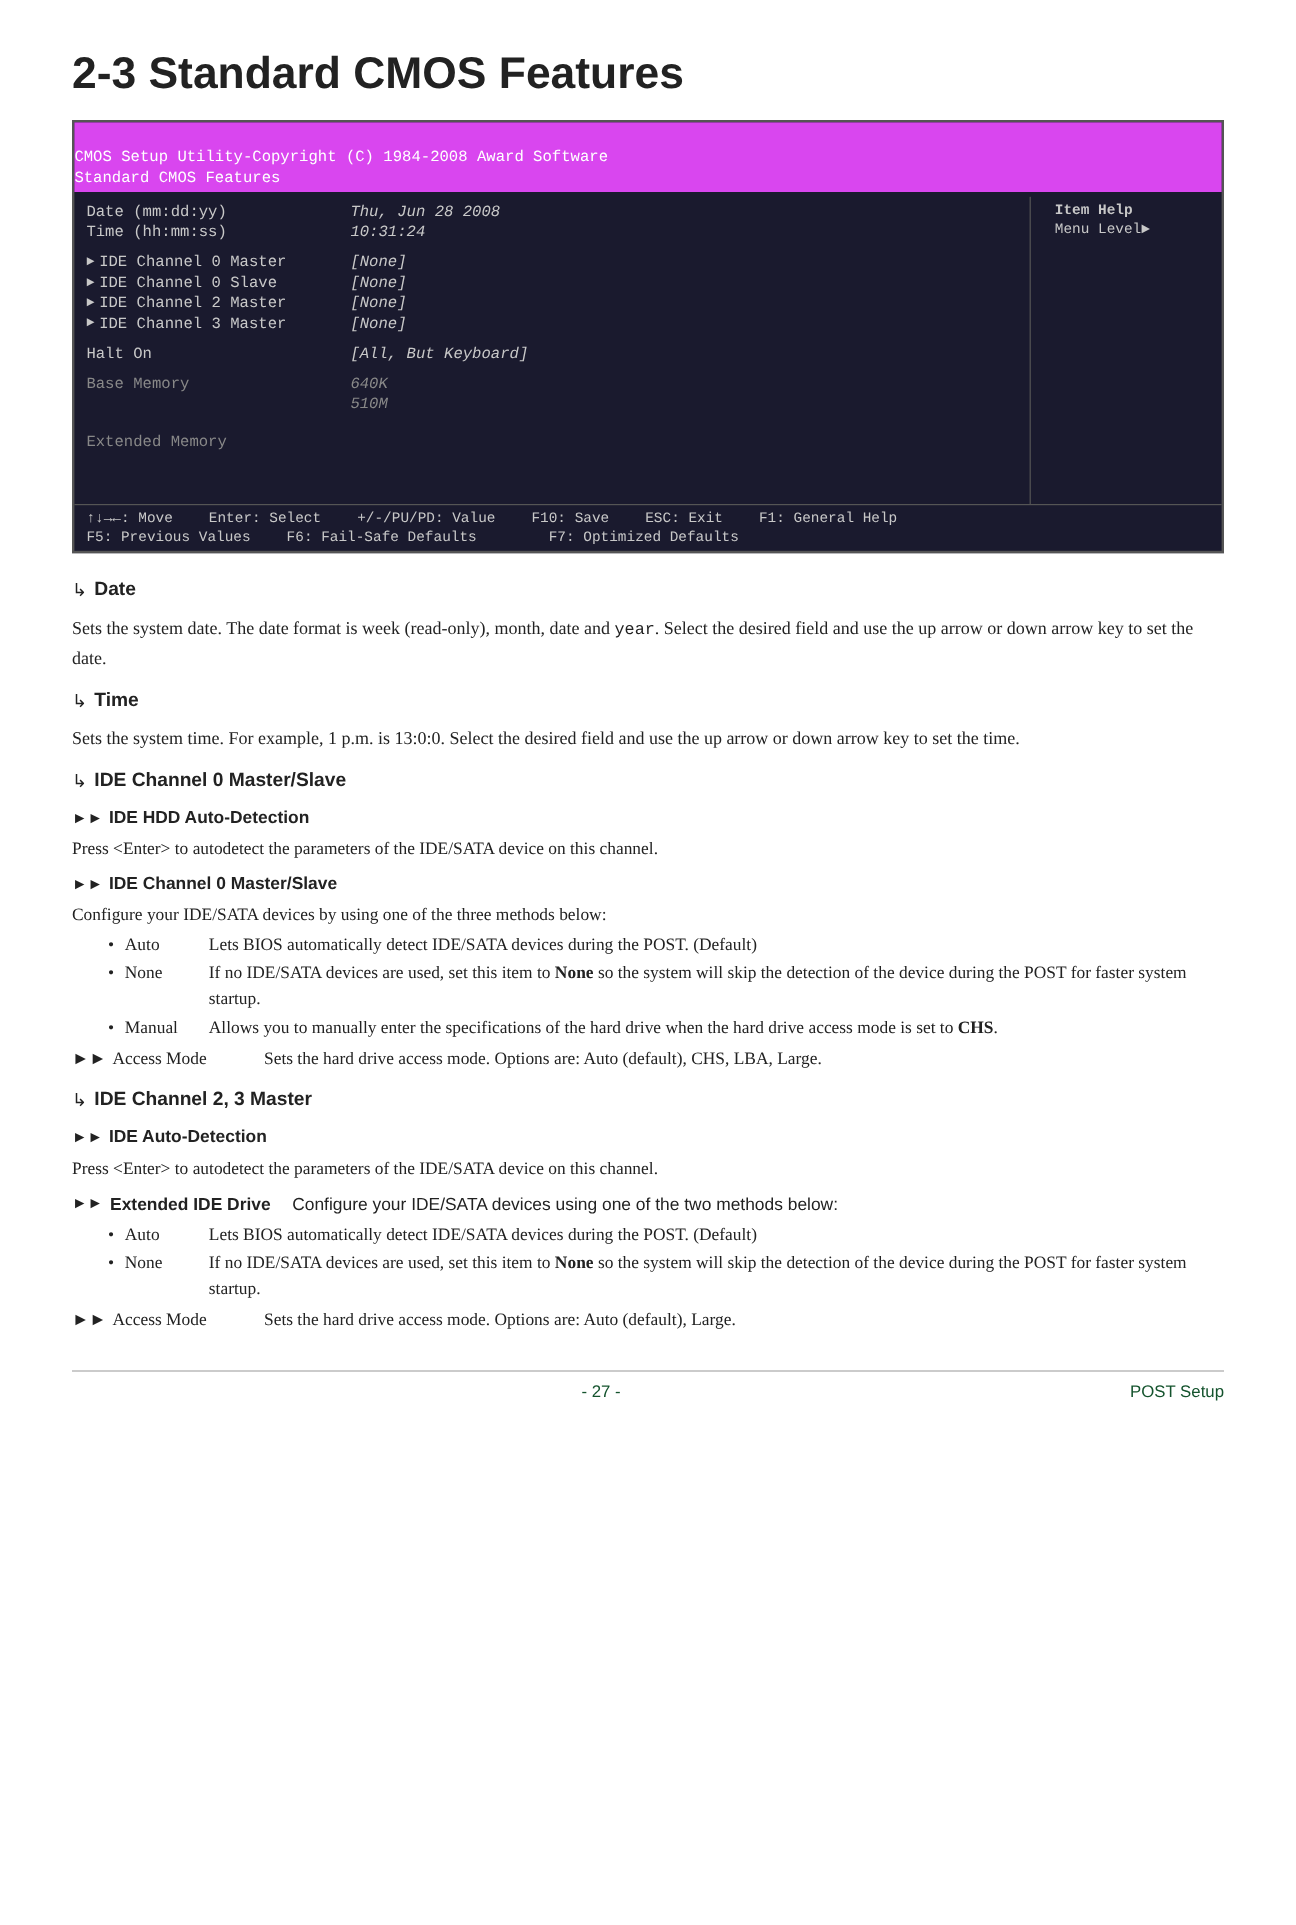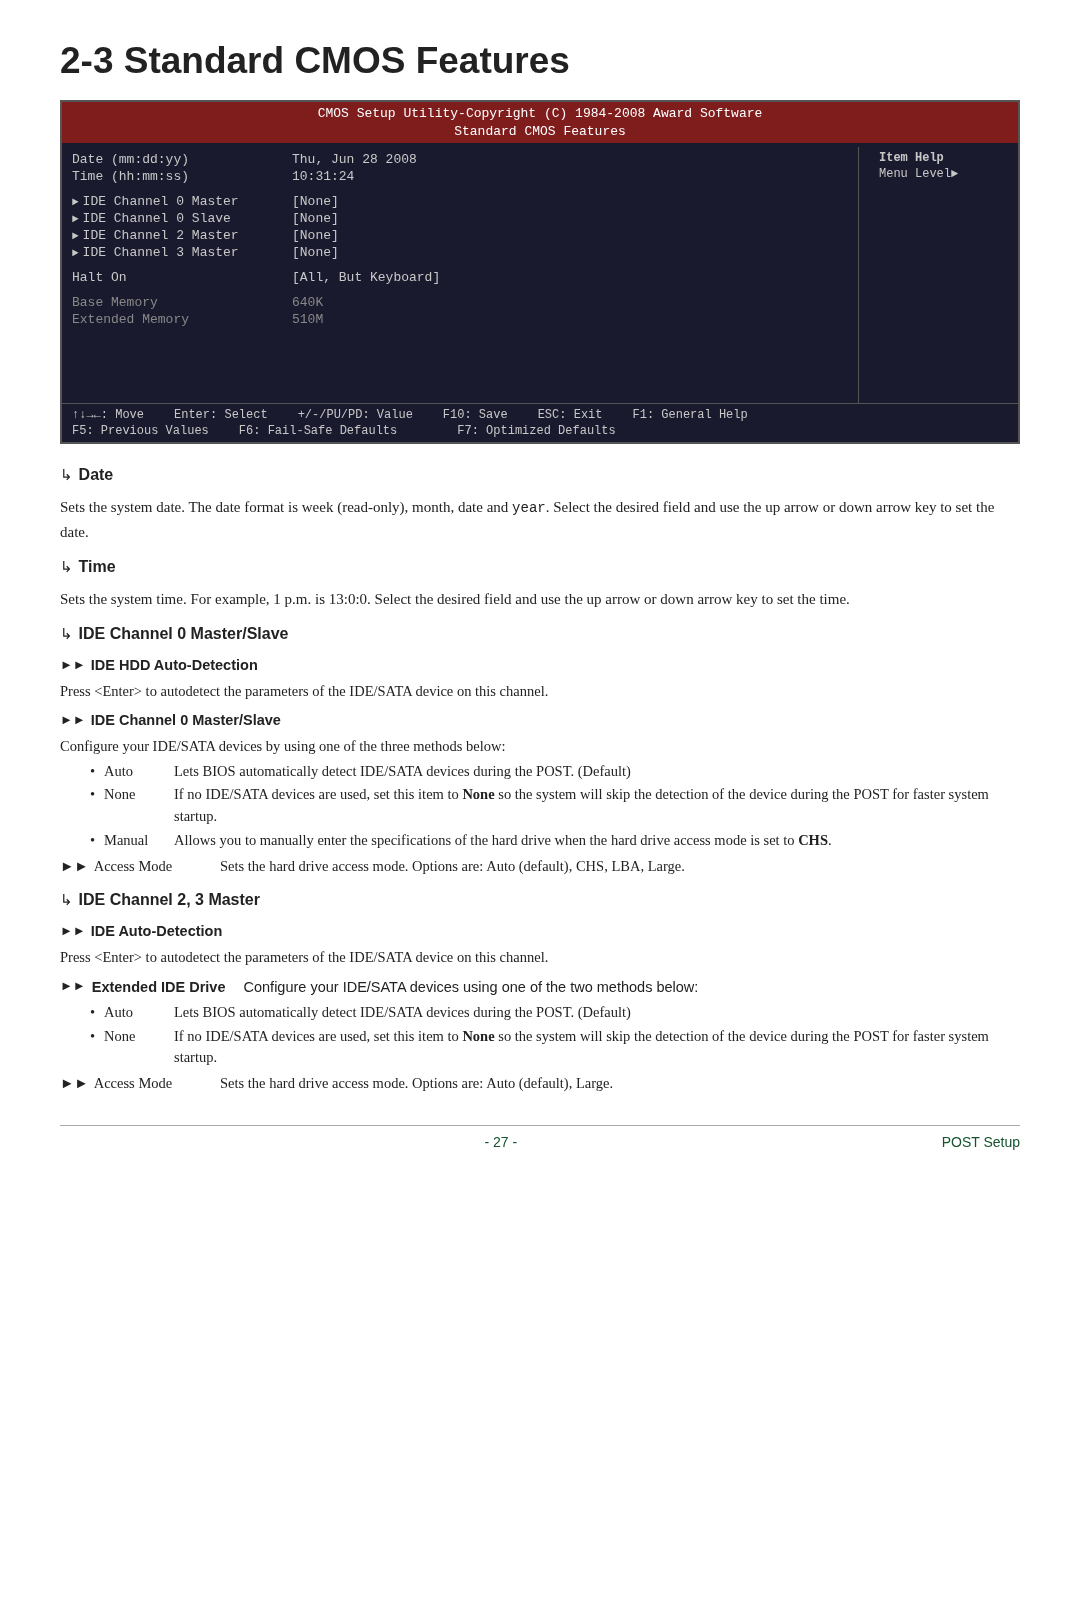--- a/index.html
+++ b/index.html
@@ -24,24 +24,24 @@
     .bios-screen {
       border: 2px solid #555;
       background: #1a1a2e;
       color: #c8c8c8;
       font-family: 'Courier New', Courier, monospace;
       font-size: 13px;
       margin-bottom: 22px;
     }
 
     .bios-header {
-      background: #7f1d1d;
+      background: #d946ef;
       color: #fff;
-      text-align: center;
-      padding: 3px 0 2px 0;
+      text-align: left;
+      padding: 20px 0 2px 0;
       font-size: 13px;
     }
 
     .bios-header div {
       line-height: 1.4;
     }
 
     .bios-body {
       display: flex;
       padding: 4px 0 0 0;
@@ -76,20 +76,21 @@
     }
 
     .bios-row .label .arrow {
       color: #c8c8c8;
       font-size: 11px;
     }
 
     .bios-row .value {
       flex: 1;
       color: #c8c8c8;
+      font-style: italic;
     }
 
     .bios-spacer {
       height: 8px;
     }
 
     .bios-footer {
       border-top: 1px solid #555;
       padding: 4px 10px;
       font-size: 12px;
@@ -283,21 +284,21 @@
         <div class="value">[All, But Keyboard]</div>
       </div>
 
       <div class="bios-spacer"></div>
 
       <div class="bios-row">
         <div class="label" style="color:#888;">Base Memory</div>
         <div class="value" style="color:#888;">640K</div>
       </div>
       <div class="bios-row">
-        <div class="label" style="color:#888;">Extended Memory</div>
+        <div class="label" style="color:#888;margin-top:32px;">Extended Memory</div>
         <div class="value" style="color:#888;">510M</div>
       </div>
 
     </div>
 
     <div class="bios-help">
       <div class="item-help-title">Item Help</div>
       <div>Menu Level►</div>
     </div>
   </div>

